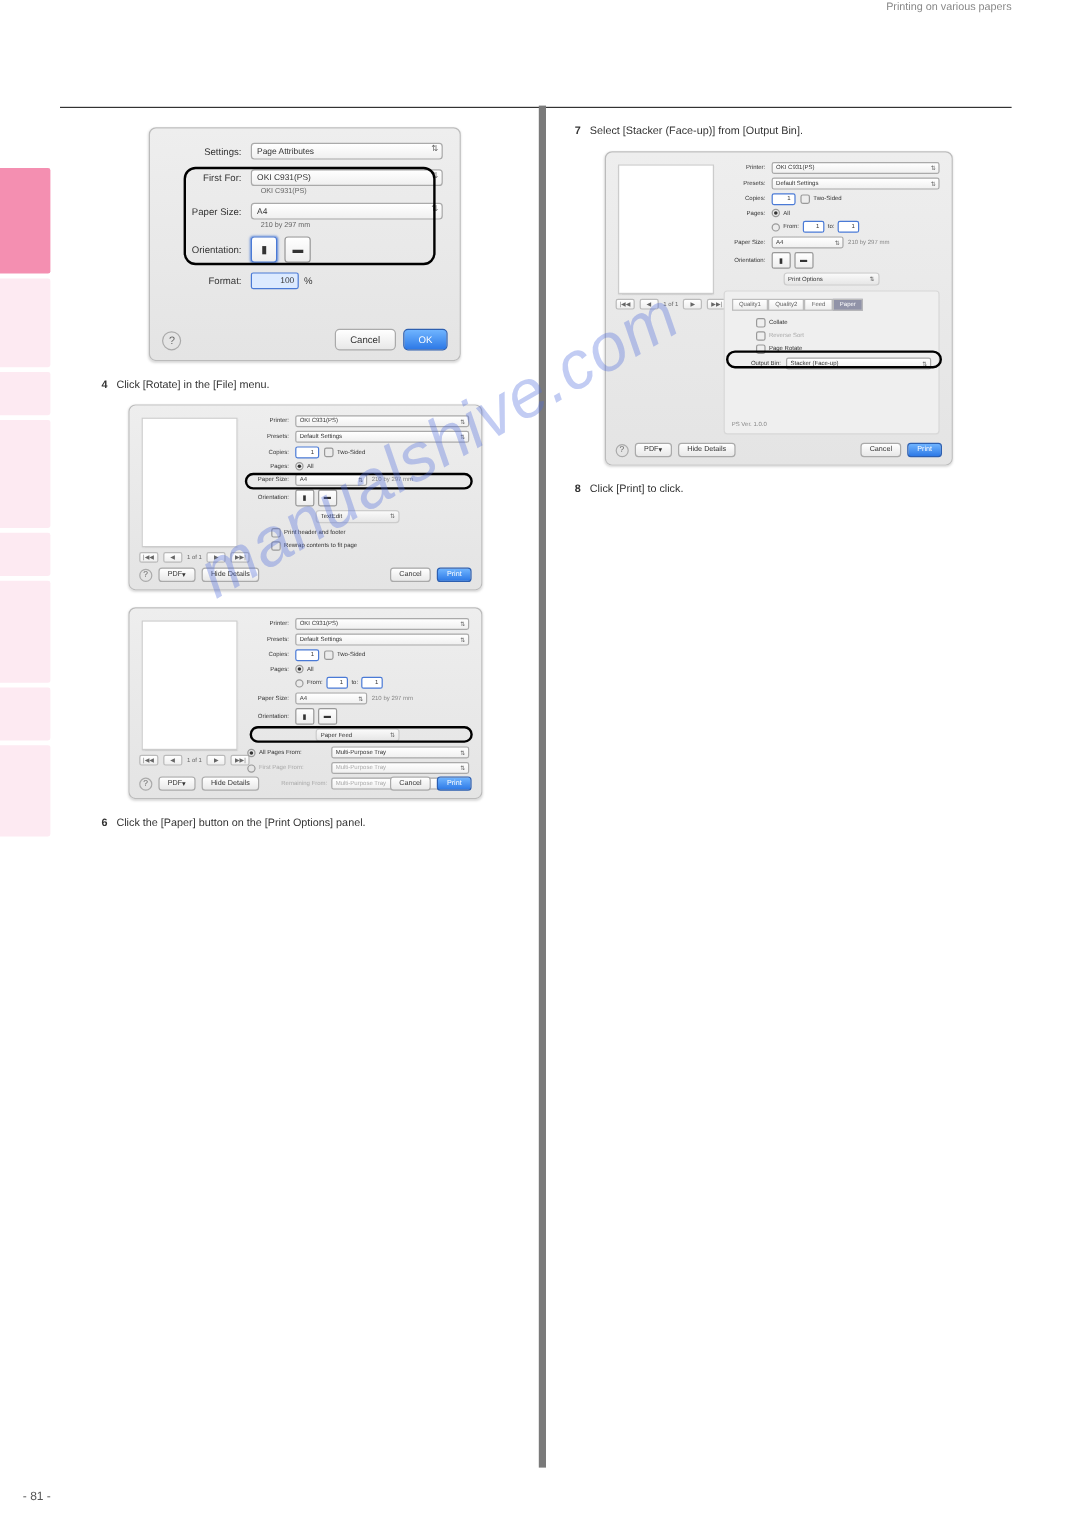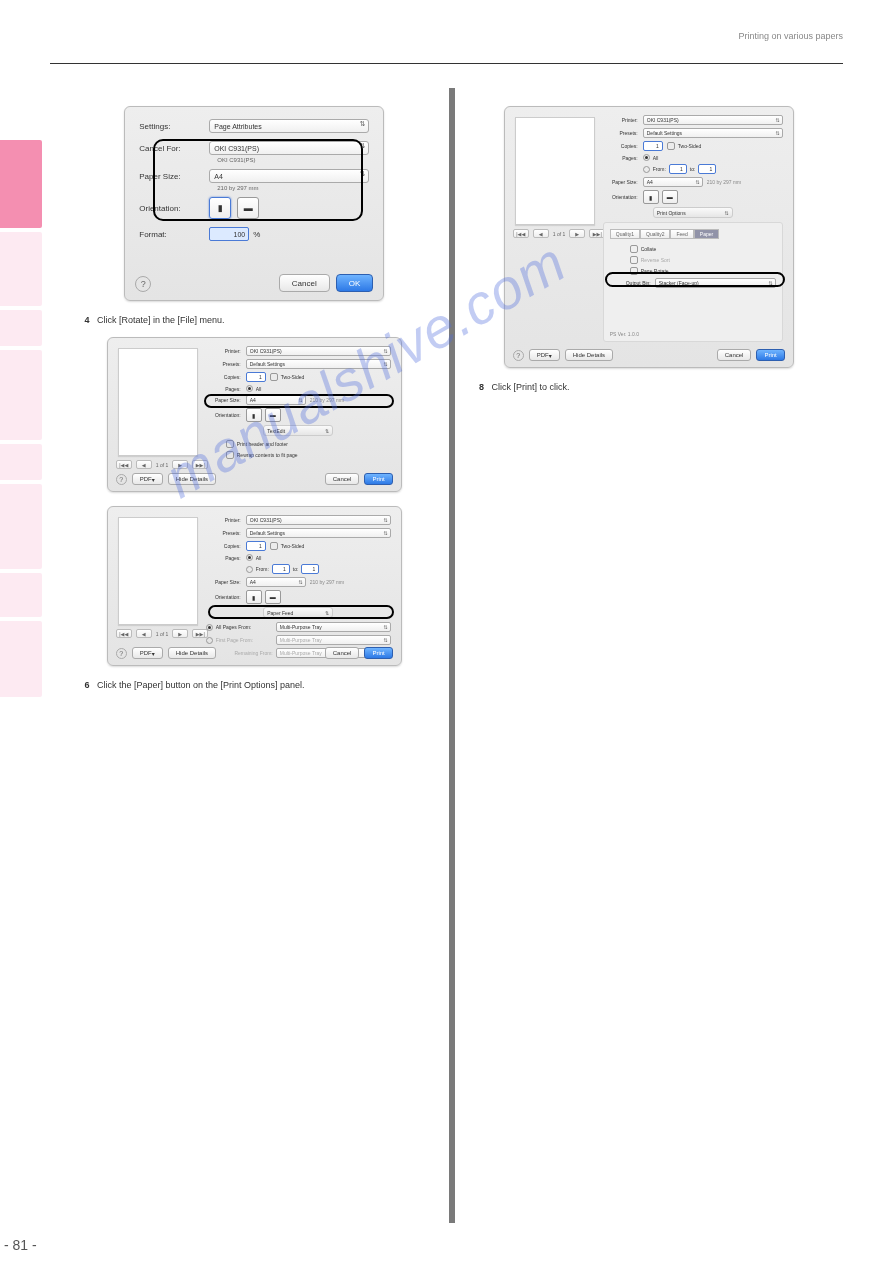--- a/index.html
+++ b/index.html
@@ -6,27 +6,26 @@
   body {
     font-family: Arial, Helvetica, sans-serif;
     background: #fff;
     width: 893px;
     height: 1263px;
     position: relative;
     color: #222;
   }
   .page { position: relative; width: 100%; height: 100%; }
   .header {
-    height: 64px;
+    height: 90px;
     border-bottom: 1px solid #333;
     margin: 0 50px;
     display: flex;
     justify-content: flex-end;
-    align-items: flex-end;
-    padding-bottom: 22px;
+    padding-bottom: 5px;
     font-size: 9px;
     color: #888;
   }
   .sidetabs {
     position: absolute;
     left: 0;
     top: 140px;
     width: 42px;
     display: flex;
     flex-direction: column;
@@ -64,21 +63,21 @@
     border: 1px solid #bbb;
     border-radius: 6px;
     box-shadow: 0 1px 2px rgba(0,0,0,.15);
     margin: 8px auto 14px;
     position: relative;
     font-size: 6px;
     color: #333;
   }
   .dlg1 { width: 260px; height: 195px; padding: 12px 14px 8px; }
   .row { display: flex; align-items: center; margin-bottom: 8px; }
-  .lbl { width: 70px; padding-right: 8px; font-size: 8px; }
+  .lbl { width: 70px; text-align: right; padding-right: 8px; font-size: 8px; }
   .sel {
     flex: 1;
     background: linear-gradient(#fff,#f0f0f0);
     border: 1px solid #aaa;
     border-radius: 3px;
     height: 14px;
     font-size: 7px;
     padding: 0 4px;
     position: relative;
     display: flex;
@@ -179,21 +178,21 @@
   .tabbtn{
     display:inline-flex;align-items:center;height:10px;padding:0 5px;
     border:1px solid #bbb;background:linear-gradient(#fff,#eee);font-size:5px;
     color:#666;
   }
   .tabbtn.on{background:#9193a8;color:#fff;}
   .ghost{color:#aaa;}
 
   .step { font-size: 9px; margin: 6px 0 2px 6px; }
   .pagenum {
-    position:absolute; left:4px; bottom:10px; font-size:14px; color:#555;
+    position:absolute; left:19px; bottom:10px; font-size:10px; color:#555;
   }
   .watermark {
     position:absolute; left:130px; top:300px; width:600px;
     transform: rotate(-30deg);
     font-size:56px; font-style:italic; font-weight:500;
     color:rgba(80,110,220,0.35);
     pointer-events:none; z-index:50;
     letter-spacing:1px;
   }
   .oricon2{
@@ -238,21 +237,21 @@
 
 
       <div class="dlg dlg1">
         <div class="row">
           <div class="lbl">Settings:</div>
           <div class="sel">
               <span>Page Attributes</span>
             </div>
         </div>
         <div class="row">
-          <div class="lbl">Cancel For:</div>
+          <div class="lbl">First For:</div>
           <div class="sel">
               <span>OKI C931(PS)</span>
             </div>
         </div>
         <div class="sub">OKI C931(PS)</div>
         <div class="row">
           <div class="lbl">Paper Size:</div>
           <div class="sel">
               <span>A4</span>
             </div>
@@ -474,20 +473,21 @@
       </div>
 
       <div class="step"><span class="step-num">6</span><span>Click the [Paper] button on the [Print Options] panel.</span></div>
 
     </div>
 
     <div class="divider"></div>
 
     <div class="col">
 
+      <div class="step"><span class="step-num">7</span><span>Select [Stacker (Face-up)] from [Output Bin].</span></div>
 
       <div class="dlg dlg4">
         <div class="preview"></div>
         <div class="preview-nav">
           <div class="pnav-btn">|◀◀</div>
           <div class="pnav-btn">◀</div>
           <span>1 of 1</span>
           <div class="pnav-btn">▶</div>
           <div class="pnav-btn">▶▶|</div>
         </div>

